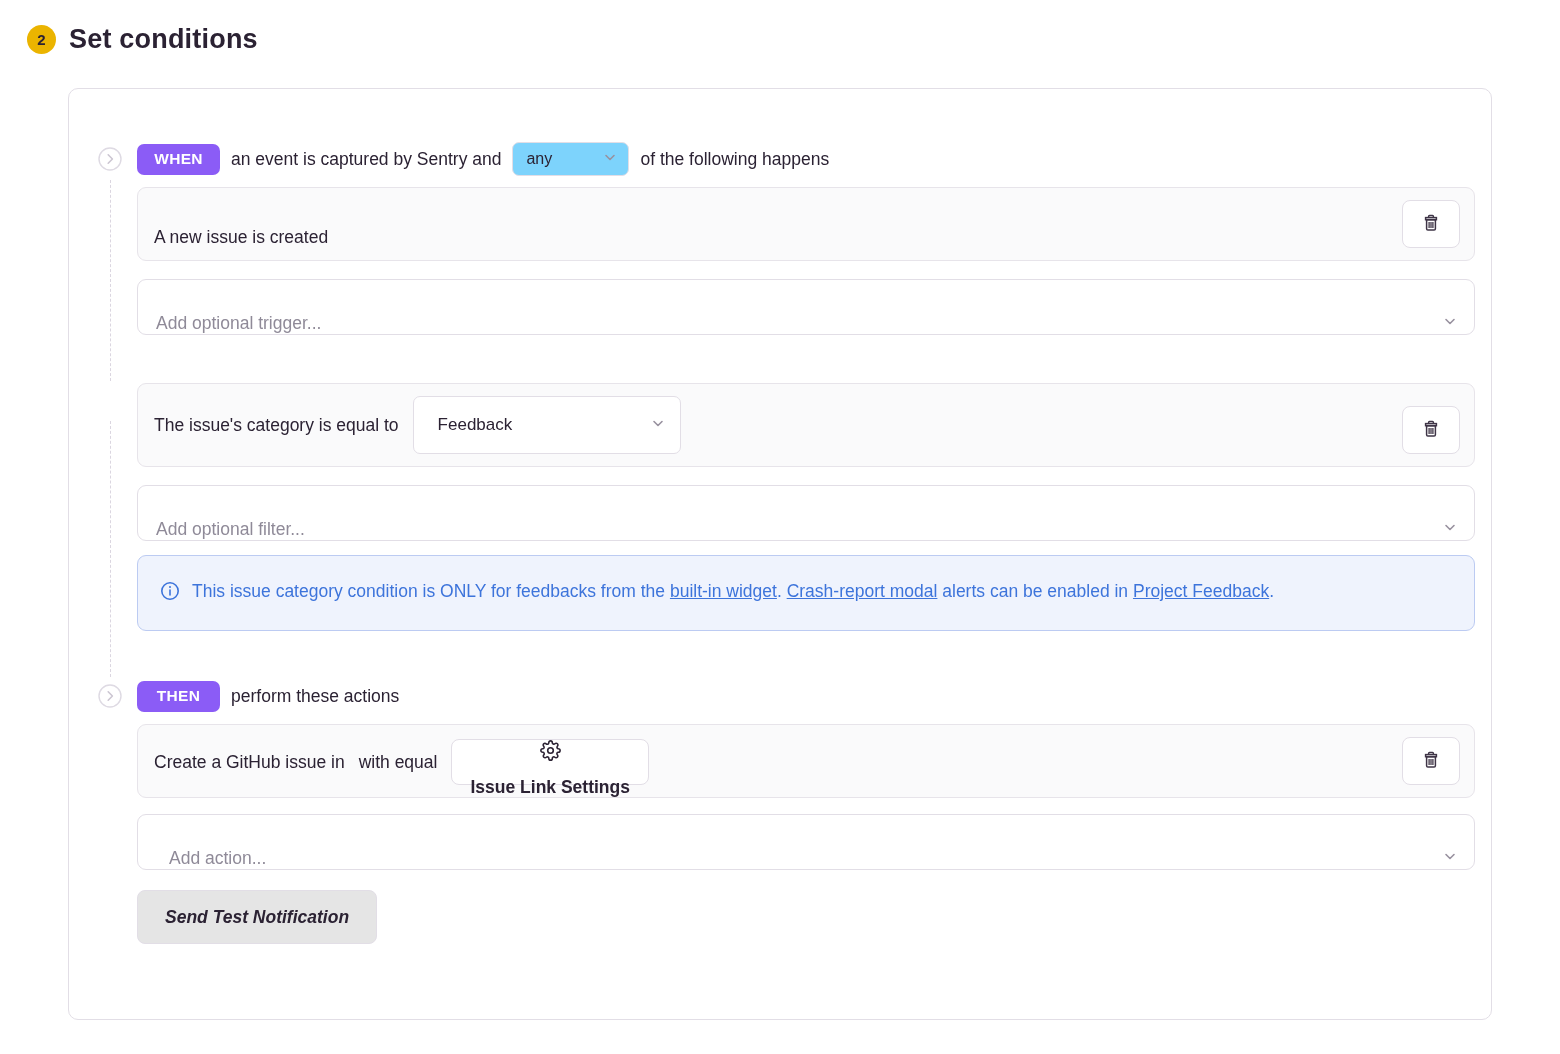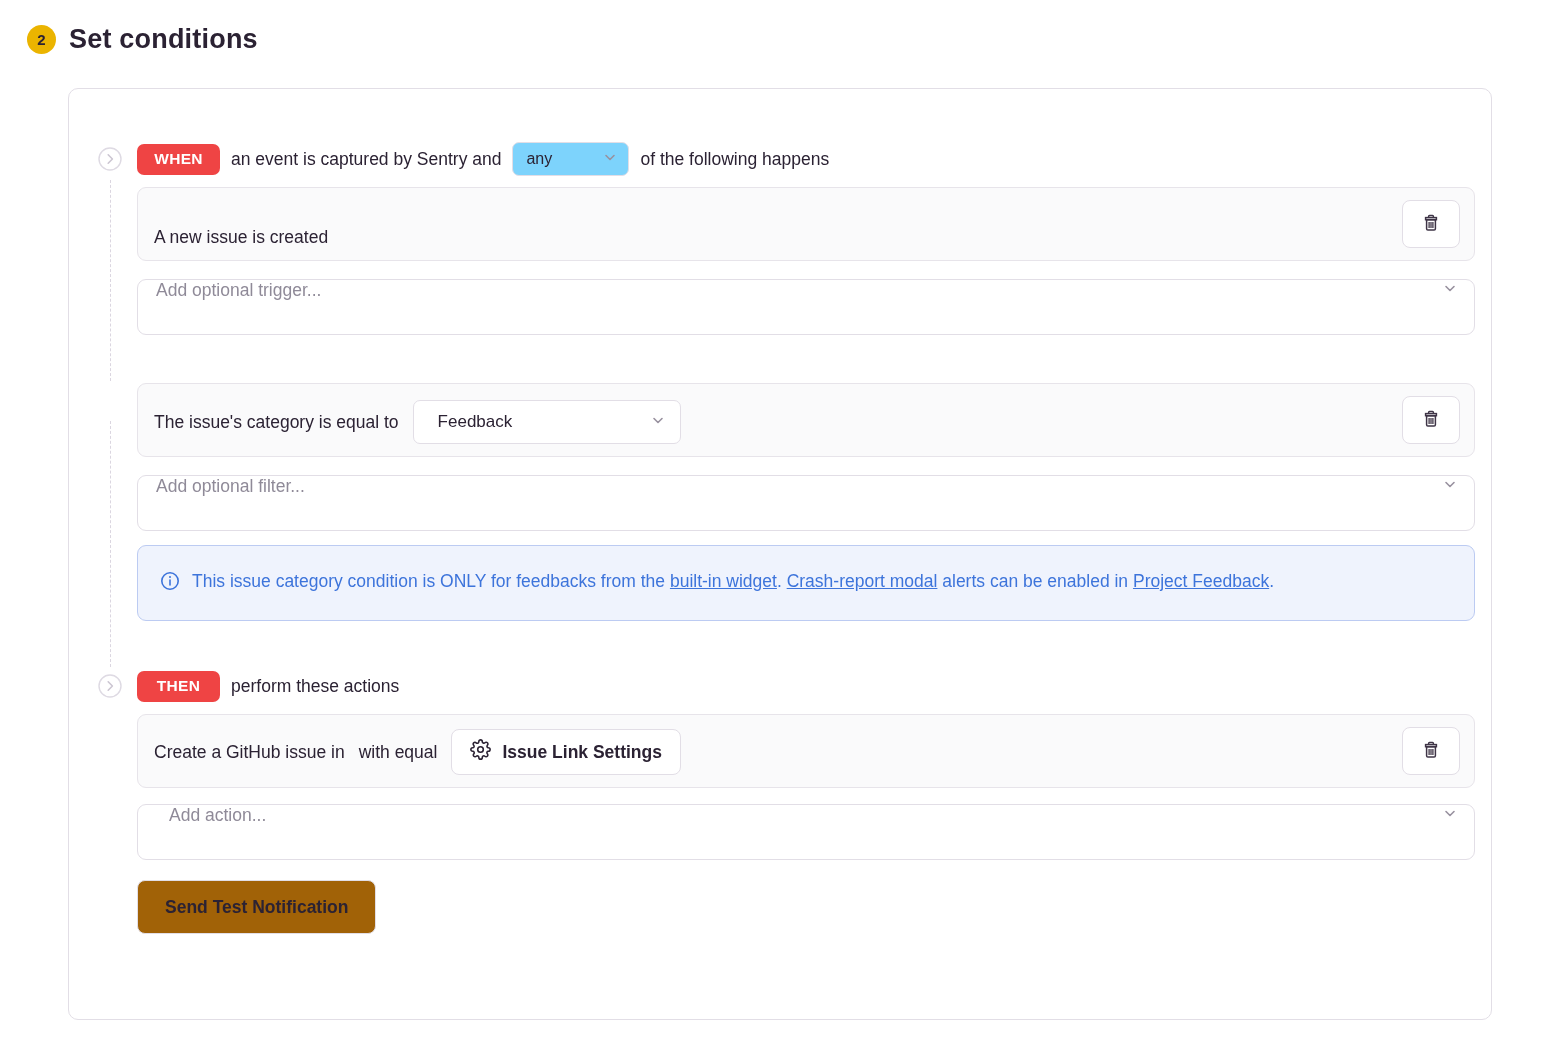--- a/index.html
+++ b/index.html
@@ -21,67 +21,67 @@
 
   
   .step { position: relative; }
   .step.connect::after { content: ""; position: absolute; left: -27px;
     top: 38px; bottom: -46px; border-left: 1px dashed #DBD6E0; }
   .step + .step { margin-top: 48px; }
   .step-header { display: flex; align-items: center; gap: 11px; height: 34px;
     margin-bottom: 11px; position: relative; font-size: 17.5px; }
   .node { position: absolute; left: -39px; top: 5px; width: 24px; height: 24px; }
   .badge { display: inline-flex; align-items: center; justify-content: center;
-    width: 83px; height: 31px; border-radius: 7px; background: #ef4444;
+    width: 83px; height: 31px; border-radius: 7px; background: #8b5cf6;
     color: #fff; font-size: 15.5px; font-weight: 700; letter-spacing: .3px; }
 
   
   .select-sm { display: inline-flex; align-items: center; justify-content: space-between;
     width: 117px; height: 34px; background: #7dd3fc; border: 1px solid #E2DEE6;
     border-radius: 7px; padding: 0 10px 0 13px; font-size: 16px; cursor: pointer; }
   .select-lg { display: inline-flex; align-items: center; justify-content: space-between;
-    width: 268px; height: 44px; background: #fff; border: 1px solid #E2DEE6;
+    width: 268px; height: 58px; background: #fff; border: 1px solid #E2DEE6;
     border-radius: 7px; padding: 0 14px 0 24px; font-size: 17px; cursor: pointer; }
 
   
   .rule-row { display: flex; align-items: flex-end; justify-content: space-between;
     background: #FAFAFB; border: 1px solid #E7E4EA; border-radius: 9px;
     padding: 12px 14px 12px 16px; font-size: 17.5px; }
   .rule-left { display: flex; align-items: center; gap: 14px; }
   .row-h66 { min-height: 66px; }
   .row-h70 { min-height: 70px; }
   .row-h72 { min-height: 72px; }
   .trash-btn { width: 58px; height: 48px; background: #fff; border: 1px solid #E2DEE6;
     border-radius: 8px; display: flex; align-items: center; justify-content: center;
     cursor: pointer; flex: none; }
 
-  .add-row { display: flex; align-items: flex-start; justify-content: space-between;
+  .add-row { display: flex; align-items: flex-end; justify-content: space-between;
     height: 56px; background: #fff; border: 1px solid #E2DEE6; border-radius: 9px;
     padding: 0 16px 0 18px; font-size: 17.5px; color: #8F8A98; cursor: pointer; }
 
   .mb18 { margin-bottom: 18px; }
   .mb14 { margin-bottom: 14px; }
   .mb16 { margin-bottom: 16px; gap: 12px; }
   .mb20 { margin-bottom: 20px; padding-left: 31px; }
 
   
   .info-box { display: flex; gap: 12px; background: #EFF3FD; border: 1px solid #BCCBF2;
     border-radius: 9px; padding: 20px 22px; color: #3D74DB; font-size: 17.5px;
     line-height: 30px; }
   .info-box .icn { flex: none; margin-top: 4px; }
   .info-box a { color: #3D74DB; text-decoration: underline; cursor: pointer; }
 
   
   .settings-btn { display: inline-flex; align-items: center; gap: 11px; height: 46px;
     background: #fff; border: 1px solid #E2DEE6; border-radius: 8px; padding: 0 18px;
     font-size: 17.5px; font-weight: 700; color: #2B2233; cursor: pointer;
-    font-family: inherit; }
+    font-family: inherit; flex-direction: column; }
   .test-btn { display: inline-flex; align-items: center; height: 54px; padding: 0 27px;
-    background: #a16207; border: 1px solid #E2DEE6; border-radius: 8px; font-size: 17.5px;
-    font-weight: 700; color: #2B2233; cursor: pointer; font-family: inherit; }
+    background: #e5e5e5; border: 1px solid #E2DEE6; border-radius: 8px; font-size: 17.5px;
+    font-weight: 700; color: #2B2233; cursor: pointer; font-family: inherit; font-style: italic; }
 </style>
 </head>
 <body>
 
 <svg width="0" height="0" style="position:absolute">
   <defs>
     <g id="i-node">
       <circle cx="12" cy="12" r="11" fill="#fff" stroke="#DEDAE3" stroke-width="1.4"></circle>
       <path d="M10.2 7.8 14.4 12l-4.2 4.2" fill="none" stroke="#CCC6D2" stroke-width="1.6" stroke-linecap="round" stroke-linejoin="round"></path>
     </g>

